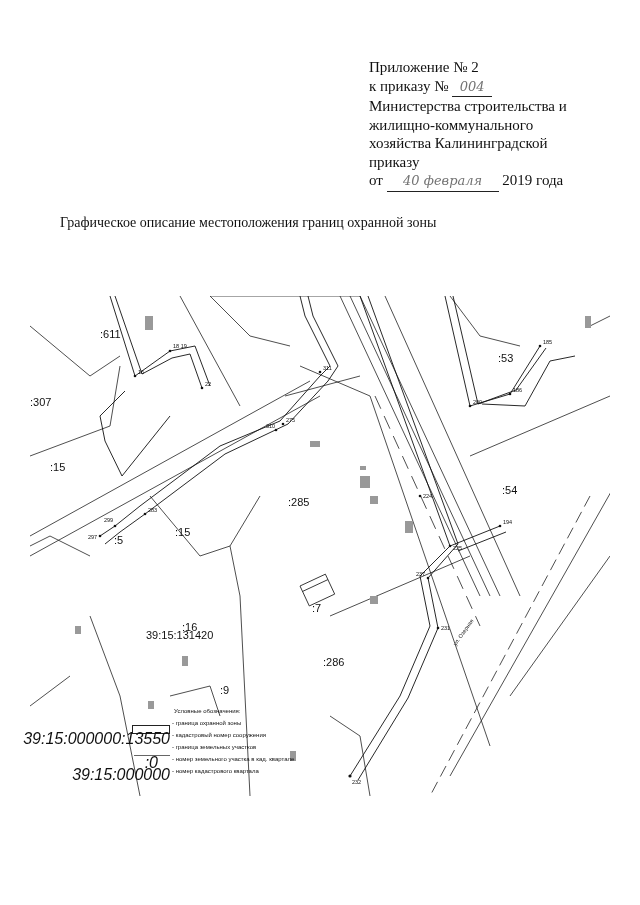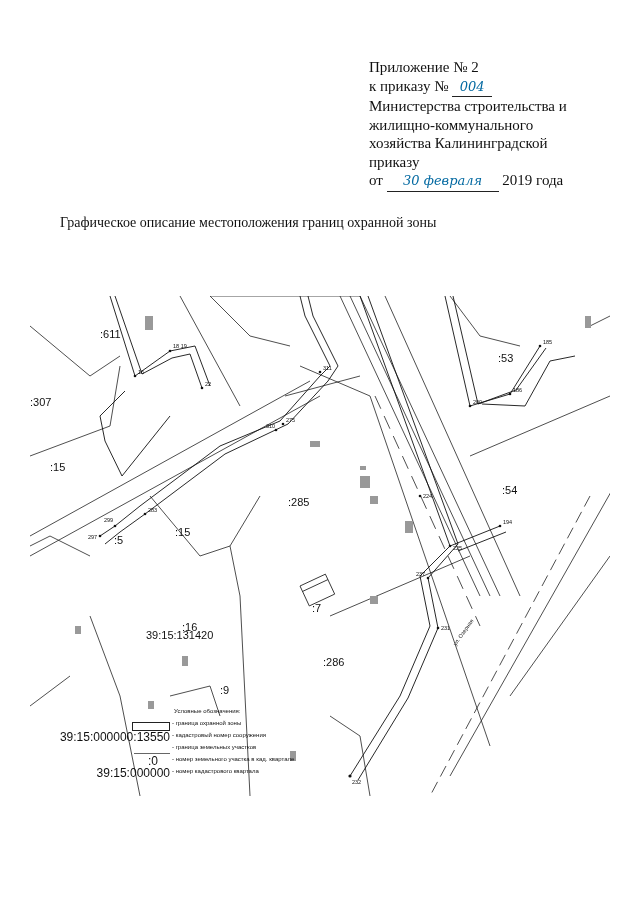--- a/index.html
+++ b/index.html
@@ -1,43 +1,43 @@
 <!DOCTYPE html>
 <html><head>
 <meta charset="utf-8">
 <style>
   html, body { margin:0; padding:0; background:#fff; }
   body { width:640px; height:905px; position:relative; overflow:hidden; font-family:"Liberation Serif", serif; color:#111; }
   .appendix { position:absolute; left:369px; top:58px; width:230px; font-size:15px; line-height:18.5px; }
   .appendix div { white-space:nowrap; }
-  .hand { font-family:"DejaVu Serif", serif; font-style:italic; font-size:13px; display:inline-block; border-bottom:1px solid #222; text-align:center; color:#0369a1; }
+  .hand { font-family:"DejaVu Serif", serif; font-style:italic; font-size:13px; display:inline-block; border-bottom:1px solid #222; text-align:center; color:#737373; }
   .title { position:absolute; left:60px; top:213px; width:560px; text-align:left; font-size:14px; line-height:19px; }
   .map { position:absolute; left:30px; top:296px; width:580px; height:500px; }
   .map svg { width:100%; height:100%; }
   .lbl { font-family:"Liberation Sans", sans-serif; font-size:5.5px; fill:#111; }
   .big { font-family:"Liberation Sans", sans-serif; font-size:11px; fill:#111; }
   .legend { position:absolute; left:38px; top:708px; width:300px; font-family:"Liberation Sans", sans-serif; }
   .leg-row { position:absolute; left:0; width:300px; height:12px; }
-  .leg-sym { position:absolute; right:168px; text-align:center; font-size:12px; white-space:nowrap; }
+  .leg-sym { position:absolute; right:168px; text-align:center; font-size:16px; white-space:nowrap;font-style:italic; }
   .leg-txt { position:absolute; left:134px; font-size:6px; white-space:nowrap; top:2px; }
   .leg-head { position:absolute; left:136px; top:0; font-size:6px; }
   .zone-box { display:inline-block; width:36px; height:7px; border:1px solid #222; }
   .parcel-line { display:inline-block; width:36px; border-top:1px solid #666; vertical-align:middle; }
 </style>
 </head>
 <body>
 
 <div class="appendix">
   <div>Приложение № 2</div>
   <div><span>к приказу №</span> <span class="hand" style="width:40px">004</span></div>
   <div>Министерства строительства и</div>
   <div>жилищно-коммунального</div>
   <div>хозяйства Калининградской</div>
   <div>приказу</div>
-  <div><span>от</span> <span class="hand" style="width:112px">30 февраля</span> <span>2019 года</span></div>
+  <div><span>от</span> <span class="hand" style="width:112px">40 февраля</span> <span>2019 года</span></div>
 </div>
 
 <div class="title">
   <div>Графическое описание местоположения границ охранной зоны</div>
 </div>
 
 <div class="map">
   <svg viewBox="0 0 580 500">
     <g stroke="#222" stroke-width="0.8" fill="none">
 

